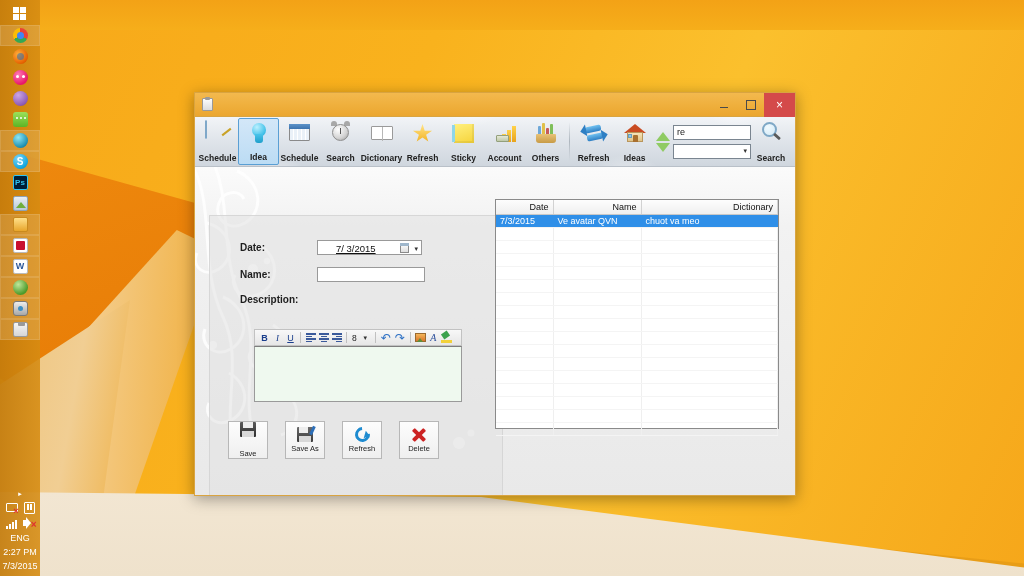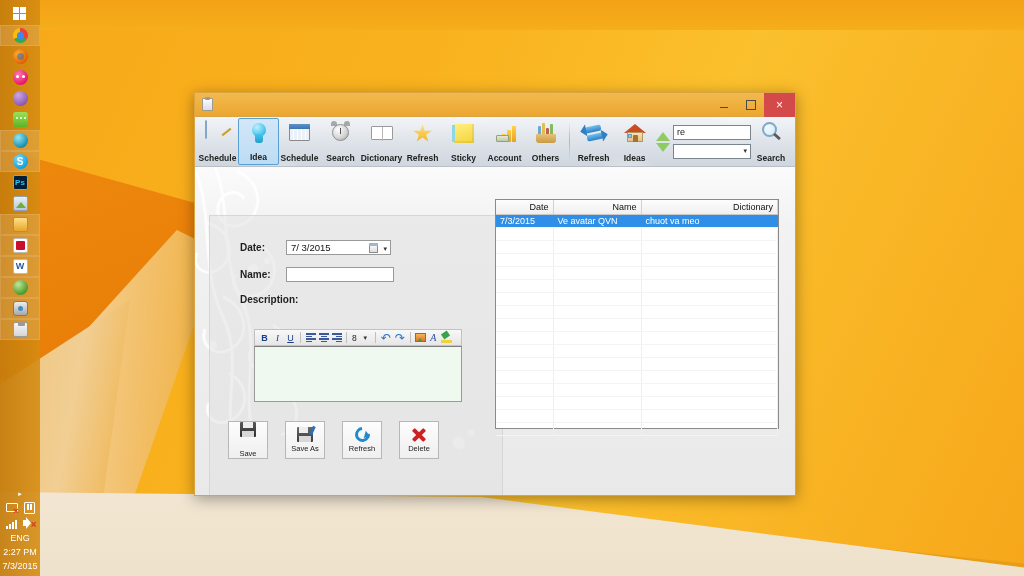--- a/index.html
+++ b/index.html
@@ -243,25 +243,25 @@
     background: linear-gradient(180deg,#FBFBFB 0%, #F2F2F2 18%, #E9E9E9 100%);
   }
   #swirl { position:absolute; left:-6px; top:-10px; width:210px; height:330px; opacity:.95; pointer-events:none;}
   #swirl2 { position:absolute; left:180px; top:250px; width:260px; height:220px; opacity:.8; pointer-events:none;}
   #pagetitle { position:absolute; left:0; right:0; top:10px; text-align:center; font-size:21px; color:#1b1b1b; font-weight:normal;}
 
   #leftpanel {
     position:absolute; left:14px; top:48px; width:294px; height:295px;
     background:rgba(226,226,226,.55); border:1px solid rgba(210,210,210,.8);
   }
-  .frow { position:absolute; display:flex; align-items:center; }
+  .frow { position:absolute; display:flex; align-items:center;gap:31px; }
   .flabel { font-size:10px; font-weight:bold; color:#1e1e1e; }
   .datefield {
     width:105px; height:15px; background:#fff; border:1px solid #999; font-size:9.5px;
-    display:flex; align-items:center; padding-left:4px; color:#111; position:relative;
+    display:flex; align-items:flex-end; padding-left:18px; color:#111; position:relative;text-decoration:underline;
   }
   .datefield .dcal{position:absolute;right:12px;top:2px;width:9px;height:10px;background:linear-gradient(180deg,#fff,#DEDEDE);border:1px solid #8a8a8a;}
   .datefield .dcal::before{content:'';position:absolute;left:-1px;top:-1px;right:-1px;height:3px;background:#9FB7CC;}
   .datefield .dch{position:absolute;right:3px;top:4px;font-size:7px;color:#333;line-height:7px;}
   .namefield { width:108px; height:15px; background:#fff; border:1px solid #999; }
 
   #rtetoolbar {
     position:absolute; left:44px; top:113px; width:208px; height:17px;
     background:linear-gradient(180deg,#F8F8F8,#E6E6E6); border:1px solid #C2C2C2;
     display:flex; align-items:center; gap:0px; padding-left:3px;

